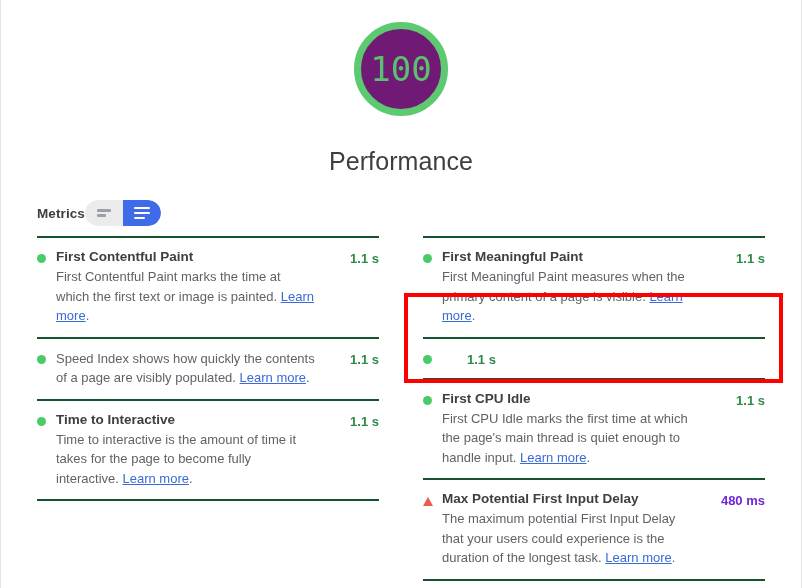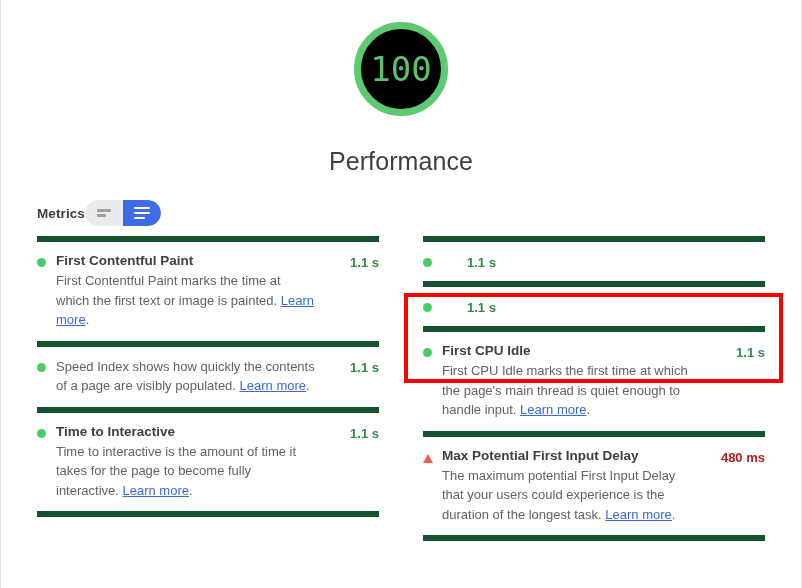--- a/index.html
+++ b/index.html
@@ -22,21 +22,21 @@
   
   .score-block {
     padding-top: 22px;
     display: flex;
     flex-direction: column;
     align-items: center;
   }
   .gauge {
     width: 94px; height: 94px;
     border-radius: 50%;
-    background: #000000;
+    background: #701a75;
     border: 7px solid #5dc971;
     display: flex;
     align-items: center;
     justify-content: center;
   }
   .gauge-value {
     font-family: "DejaVu Sans Mono", monospace;
     font-size: 34px;
     color: #59c16d;
     letter-spacing: 0px;
@@ -102,21 +102,21 @@
     width: 50%;
     padding-right: 0;
   }
   .metrics-col.left { padding-right: 22px; }
   .metrics-col.right { padding-left: 22px; }
 
   .metric {
     position: relative;
     display: flex;
     align-items: flex-start;
-    border-top: 6px solid #14532d;
+    border-top: 2px solid #14532d;
     padding: 10px 0 11px 0;
     min-height: 0;
   }
   .metric .icon-slot {
     width: 19px;
     flex: 0 0 19px;
     padding-top: 6px;
   }
   .dot {
     width: 9px; height: 9px;
@@ -153,21 +153,21 @@
   .metric-value {
     flex: 0 0 auto;
     font-size: 13px;
     font-weight: bold;
     color: #2e8b46;
     padding-top: 3px;
     text-align: right;
     white-space: nowrap;
     margin-left: 25px;
   }
-  .metric-value.warn { color: #b91c1c; }
+  .metric-value.warn { color: #6d28d9; }
 
   
   .highlight-box {
     position: absolute;
     border: 4px solid #ff0000;
     pointer-events: none;
     left: 403px;
     top: 293px;
     width: 379px;
     height: 90px;
@@ -246,20 +246,24 @@
 
         <div class="metric" style="padding:0;min-height:0;"></div>
       </div>
 
       <div class="metrics-col right">
 
         <div class="metric">
           <div class="icon-slot">
               <span class="dot"></span>
             </div>
+          <div class="metric-body">
+            <div class="metric-name">First Meaningful Paint</div>
+            <div class="metric-desc"><span>First Meaningful Paint measures when the primary content of a page is visible. </span><a href="#">Learn more</a><span>.</span></div>
+          </div>
           <div class="metric-value">1.1 s</div>
         </div>
 
         <div class="metric">
           <div class="icon-slot">
               <span class="dot"></span>
             </div>
           <div class="metric-value">1.1 s</div>
         </div>
 

